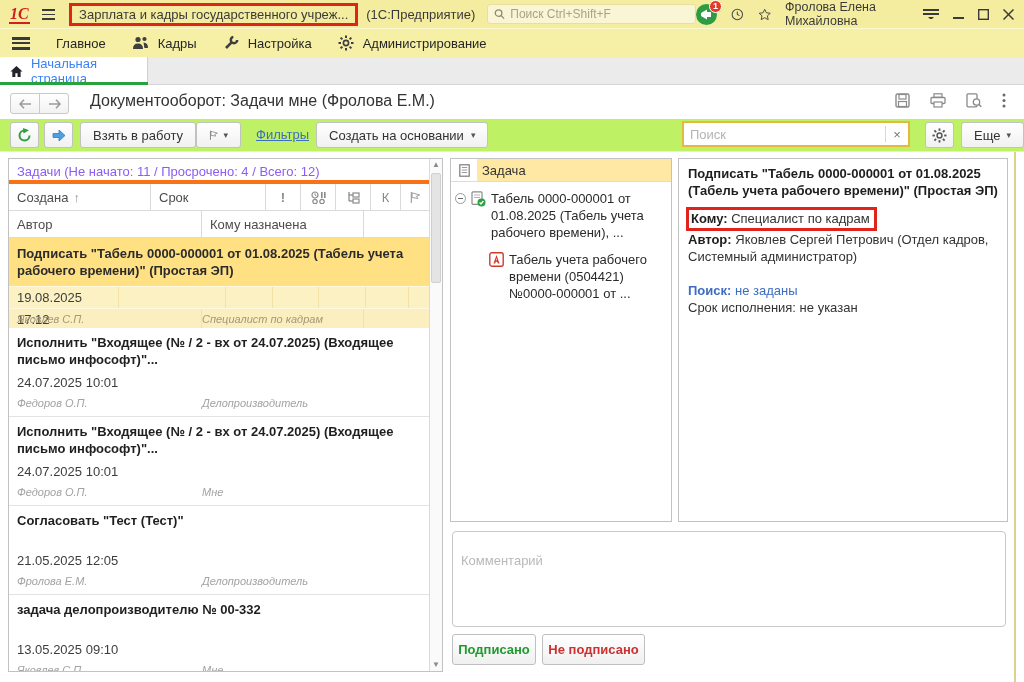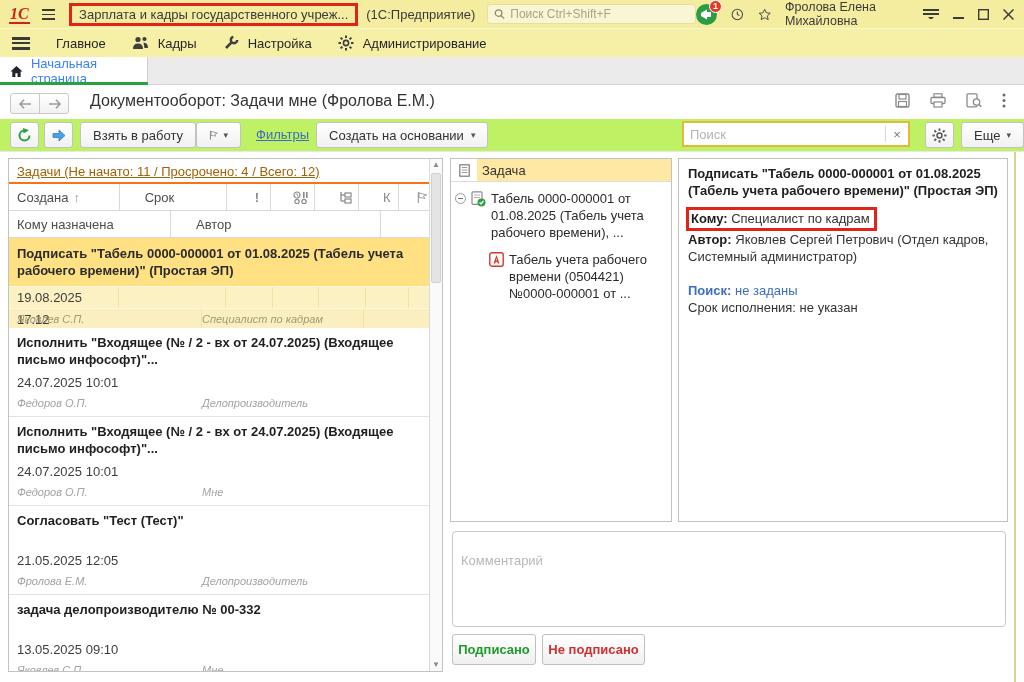--- a/index.html
+++ b/index.html
@@ -65,22 +65,22 @@
 
   
   .panel { border:1px solid #C2C2C2; background:#fff; overflow:hidden; }
   #left-panel  { left:8px;   top:158px; width:435px; height:514px; }
   #tree-panel  { left:450px; top:158px; width:222px; height:364px; }
   #detail-panel{ left:678px; top:158px; width:330px; height:364px; }
   #right-edge  { left:1014px; top:152px; width:2px; height:530px; background:#DCD28A; }
 
   
   #lp-body { position:absolute; left:0; top:0; right:13px; bottom:0; }
-  #lp-summary { height:25px; line-height:25px; padding-left:8px; border-bottom:2px solid #f97316; color:#a16207;text-decoration:underline; }
-  .hdr { display:flex; height:27px; border-bottom:1px solid #DADADA; color:#4d4d4d;gap:17px; }
+  #lp-summary { height:25px; line-height:25px; padding-left:8px; border-bottom:4px solid #f97316; color:#8b5cf6; }
+  .hdr { display:flex; height:27px; border-bottom:1px solid #DADADA; color:#4d4d4d; }
   .hcell { border-right:1px solid #DADADA; display:flex; align-items:center; padding-left:8px; }
   .hcell.ico { justify-content:center; padding-left:0; color:#8a8a8a; }
   .w-created{width:142px;} .w-due{width:115px;} .w-i{width:35px;} .w-k{width:30px;} .w-flag{flex:1; border-right:none;}
   .w-author{width:193px;} .w-assigned{width:162px;} .w-rest{flex:1; border-right:none;}
   .sort { color:#8a8a8a; margin-left:5px; }
   .kletter { font-size:13px; color:#8a8a8a; }
 
   .task { border-bottom:1px solid #E3E3E3; padding:6px 0 4px; }
   .t-title { padding:0 8px; min-height:36px; font-weight:bold; color:#1f1f1f; line-height:17px; }
   .t-date { margin-top:4px; height:18px; line-height:18px; color:#3d3d3d; display:flex;gap:20px; }
@@ -359,22 +359,22 @@
       </span>
       <span class="hcell ico w-k kletter">К</span>
       <span class="hcell ico w-flag">
         <svg width="13" height="13" viewBox="0 0 13 14">
             <line x1="2" y1="1" x2="2" y2="13" stroke="#9a9a9a" stroke-width="1.2"></line>
             <path d="M2.8 2 L11 4.3 L7.3 5.7 L9.2 8 L2.8 7 Z" fill="#fff" stroke="#9a9a9a" stroke-width="1"></path>
           </svg>
       </span>
     </div>
     <div class="hdr">
+      <span class="hcell w-author">Автор</span>
       <span class="hcell w-assigned">Кому назначена</span>
-      <span class="hcell w-author">Автор</span>
       <span class="hcell w-rest"></span>
     </div>
 
     <div id="task-rows">
       <div class="task selected">
           <div class="t-title">Подписать "Табель 0000-000001 от 01.08.2025 (Табель учета рабочего времени)" (Простая ЭП)</div>
           <div class="t-date">
             <span class="c1 cs">19.08.2025 17:12</span>
             <span class="cs d2"></span>
             <span class="cs d3"></span>

